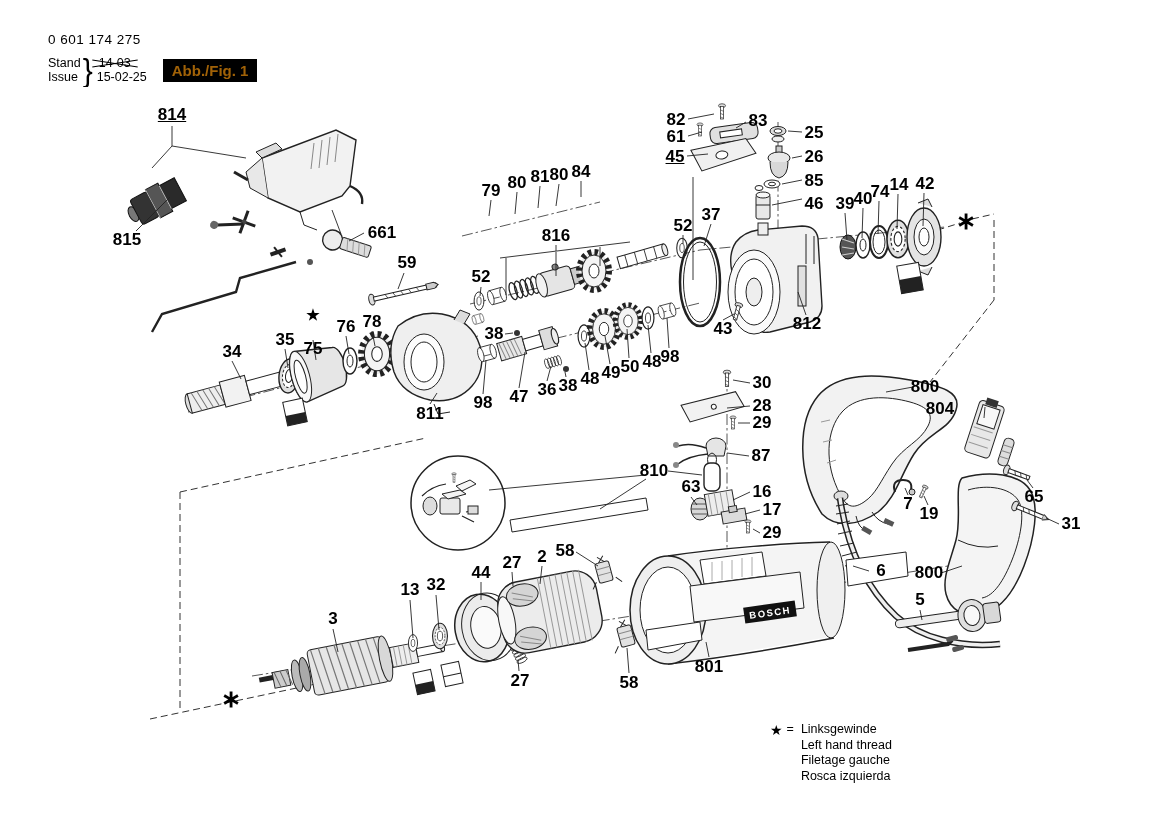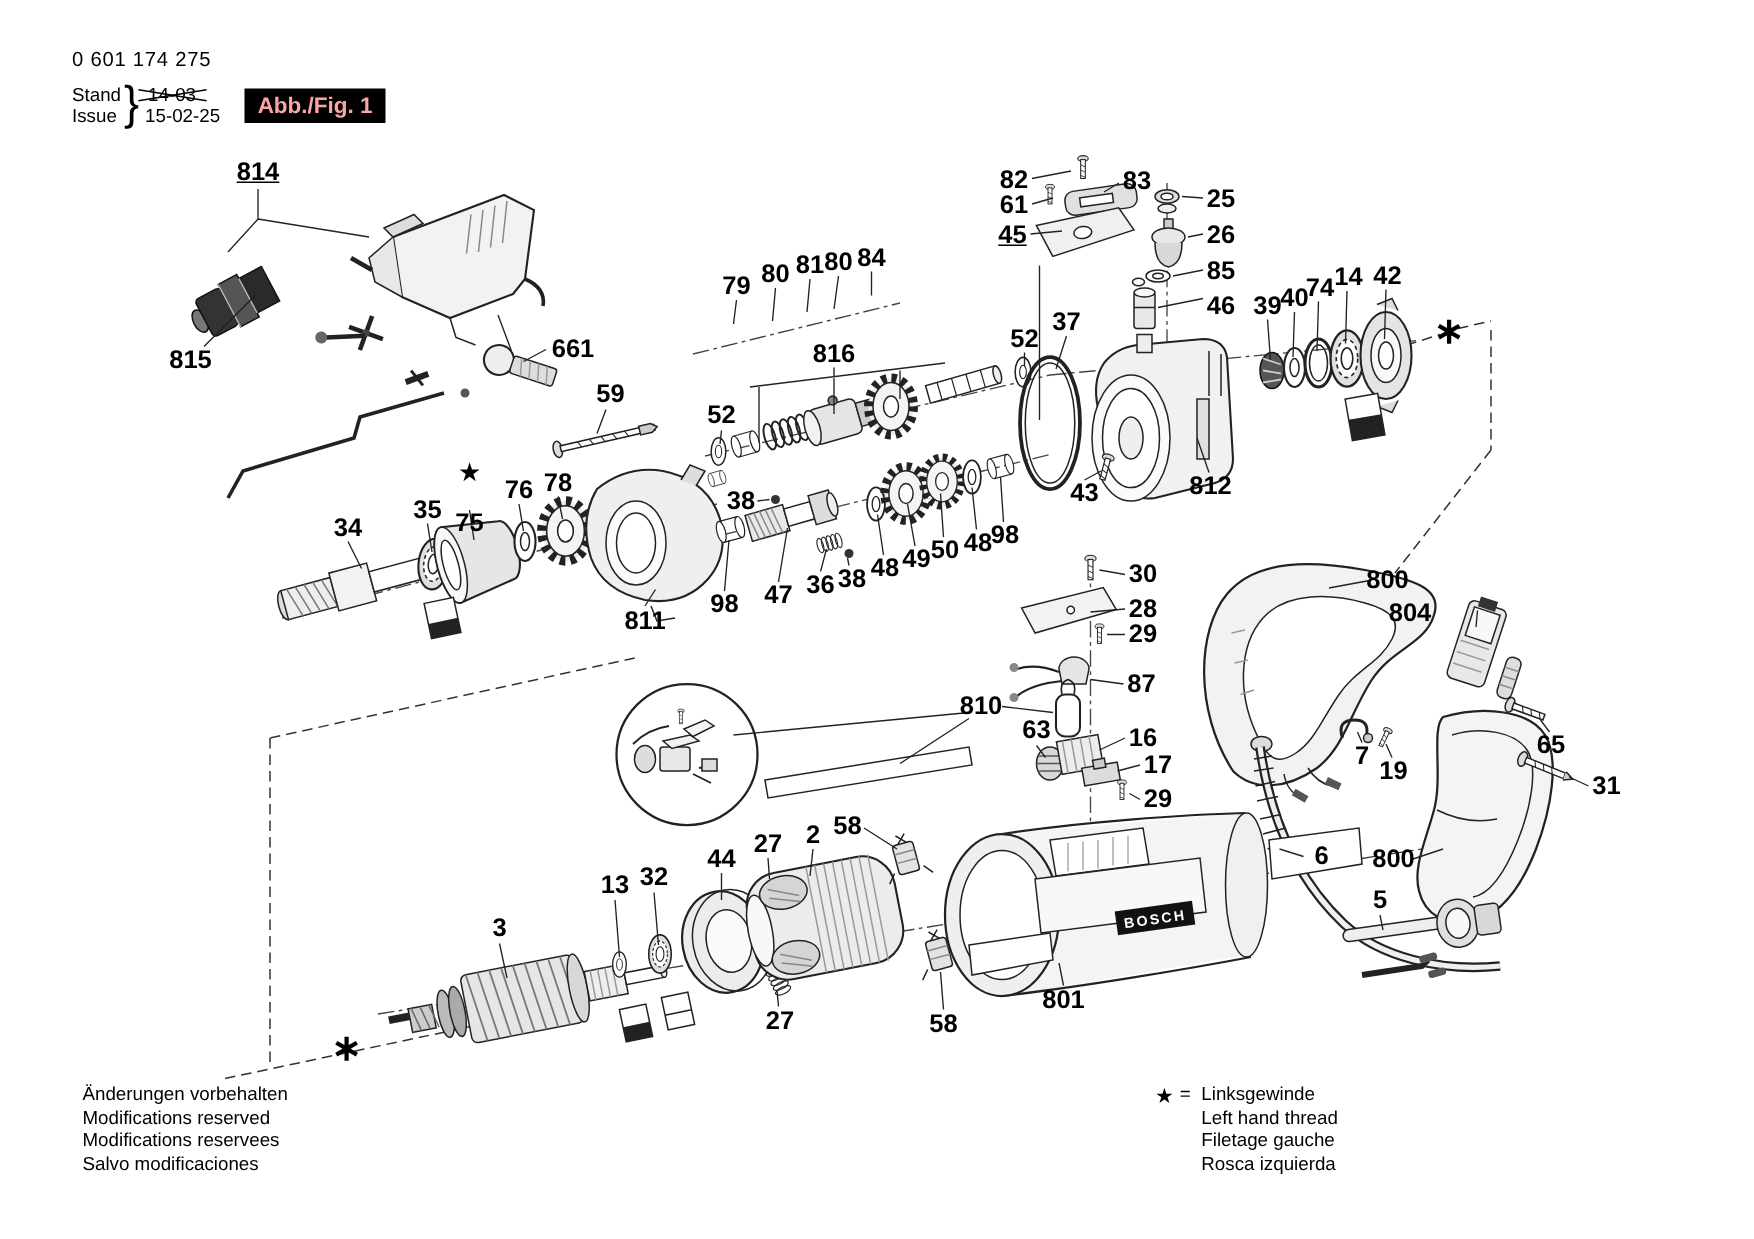--- a/index.html
+++ b/index.html
@@ -11,21 +11,21 @@
   .hdr{position:absolute;left:48px;top:32px;}
   .pn{font-size:13.5px;letter-spacing:.5px;}
   .hrow{display:flex;align-items:center;margin-top:6px;}
   .silabels{display:flex;flex-direction:column;font-size:12.5px;line-height:1.15;}
   .brace{font-size:30px;font-weight:300;margin:0 4px 0 2px;transform:scaleY(1.05);}
   .dates{display:flex;flex-direction:column;font-size:12.5px;line-height:1.15;align-items:flex-start;}
   .strike{position:relative;display:inline-block;padding:0 2px;}
   .strike::before,.strike::after{content:"";position:absolute;left:-5px;right:-5px;top:50%;border-top:1.5px solid #000;}
   .strike::before{transform:rotate(9deg);}
   .strike::after{transform:rotate(-9deg);}
-  .figbox{background:#000;color:#fca5a5;font-weight:bold;font-size:15px;padding:3px 9px;margin-left:16px;}
+  .figbox{background:#000;color:#a16207;font-weight:bold;font-size:15px;padding:3px 9px;margin-left:16px;}
   
   #callout-layer{position:absolute;left:0;top:0;width:100%;height:100%;pointer-events:none;}
   .callout{position:absolute;transform:translate(-50%,-50%);font-weight:bold;font-size:17px;white-space:nowrap;}
   .marker{position:absolute;transform:translate(-50%,-50%);font-weight:bold;}
   
   .notes{position:absolute;left:55px;top:722px;font-size:12.5px;line-height:1.25;}
   .legend{position:absolute;left:770px;top:722px;font-size:12.5px;line-height:1.25;display:flex;}
   .legend .sym{font-size:14px;margin-right:4px;}
   .legend .eq{margin:0 7px 0 0;}
 </style>
@@ -533,26 +533,20 @@
       <div class="callout" style="left: 436px; top: 585px;">32</div>
       <div class="callout" style="left: 333px; top: 619px;">3</div>
       <div class="callout" style="left: 520px; top: 681px;">27</div>
       <div class="callout" style="left: 629px; top: 683px;">58</div>
       <div class="callout" style="left: 709px; top: 667px;">801</div>
       <div class="marker" style="left: 313px; top: 315px; font-size: 15px;">★</div>
       <div class="marker" style="left: 966px; top: 221px; font-size: 24px;">∗</div>
       <div class="marker" style="left: 231px; top: 699px; font-size: 24px;">∗</div>
     </div>
 
-  <div class="notes">
-    <div>Änderungen vorbehalten</div>
-    <div>Modifications reserved</div>
-    <div>Modifications reservees</div>
-    <div>Salvo modificaciones</div>
-  </div>
 
   <div class="legend">
     <span class="sym">★</span>
     <span class="eq">=</span>
     <div>
       <div>Linksgewinde</div>
       <div>Left hand thread</div>
       <div>Filetage gauche</div>
       <div>Rosca izquierda</div>
     </div>

